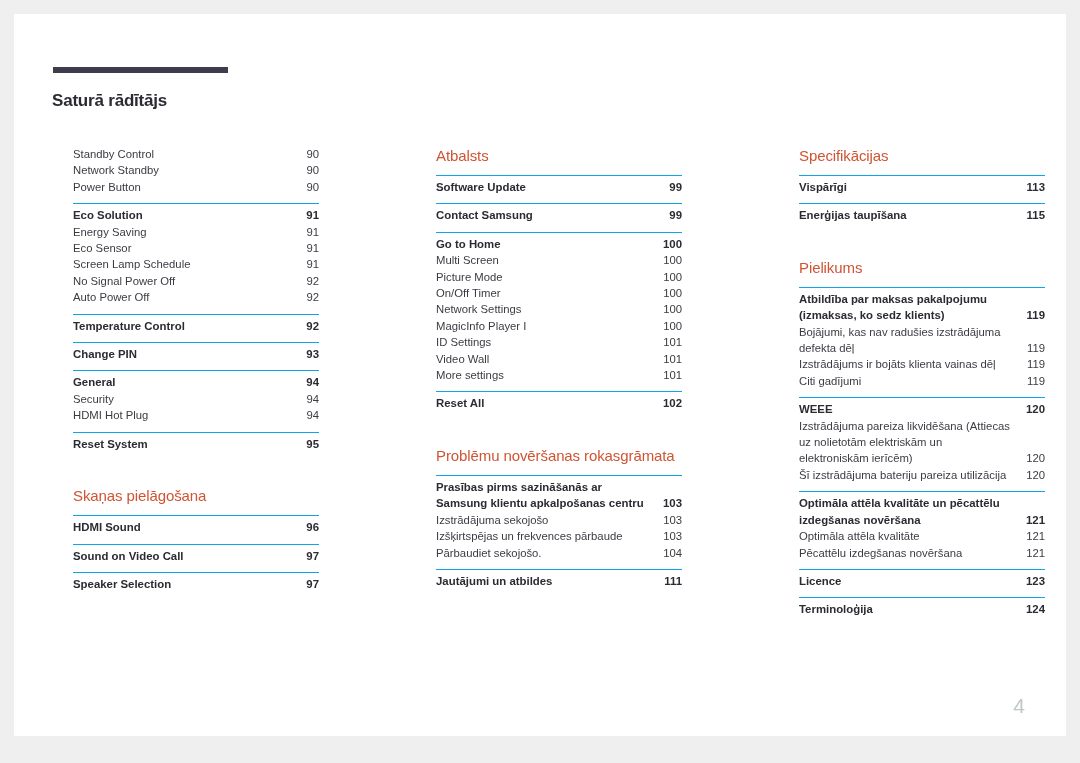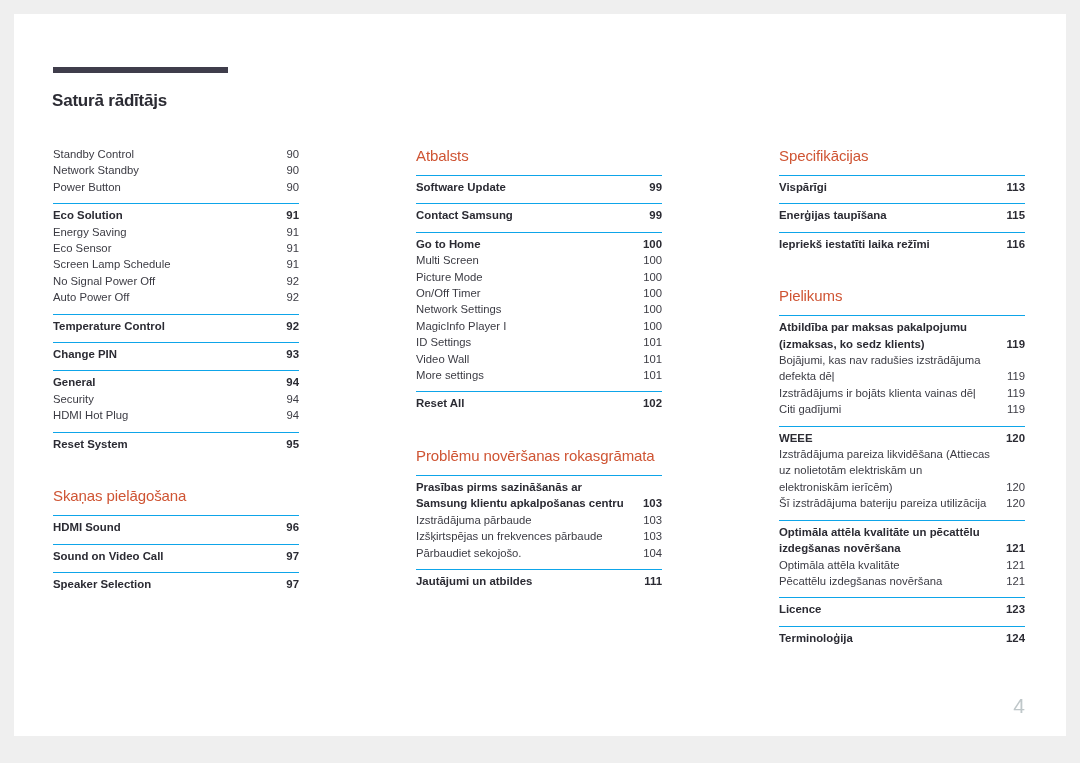--- a/index.html
+++ b/index.html
@@ -40,20 +40,21 @@
   }
   .columns {
     position: absolute;
     left: 0;
     top: 132px;
     width: 1052px;
   }
   .col {
     position: absolute;
     top: 0;
+    margin-left: 20px;
   }
   .col-1 { left: 39px;  width: 246px; }
   .col-2 { left: 402px; width: 246px; }
   .col-3 { left: 765px; width: 246px; }
 
   .section { width: 100%; }
 
   .section-heading {
     color: #cf5433;
     font-size: 15px;
@@ -288,21 +289,21 @@
           </div>
         </div>
         <div class="section spaced-top">
           <div class="section-heading">Problēmu novēršanas rokasgrāmata</div>
           <div class="group ruled first-ruled">
             <div class="entry bold multiline">
               <span class="label">Prasības pirms sazināšanās ar Samsung klientu apkalpošanas centru</span>
               <span class="pagenum">103</span>
             </div>
             <div class="entry">
-              <span class="label">Izstrādājuma pārbaude</span>
+              <span class="label">Izstrādājuma sekojošo</span>
               <span class="pagenum">103</span>
             </div>
             <div class="entry">
               <span class="label">Izšķirtspējas un frekvences pārbaude</span>
               <span class="pagenum">103</span>
             </div>
             <div class="entry">
               <span class="label">Pārbaudiet sekojošo.</span>
               <span class="pagenum">104</span>
             </div>
@@ -321,26 +322,20 @@
           <div class="group ruled first-ruled">
             <div class="entry bold">
               <span class="label">Vispārīgi</span>
               <span class="pagenum">113</span>
             </div>
           </div>
           <div class="group ruled">
             <div class="entry bold">
               <span class="label">Enerģijas taupīšana</span>
               <span class="pagenum">115</span>
-            </div>
-          </div>
-          <div class="group ruled">
-            <div class="entry bold">
-              <span class="label">Iepriekš iestatīti laika režīmi</span>
-              <span class="pagenum">116</span>
             </div>
           </div>
         </div>
         <div class="section spaced-top">
           <div class="section-heading">Pielikums</div>
           <div class="group ruled first-ruled">
             <div class="entry bold multiline">
               <span class="label">Atbildība par maksas pakalpojumu (izmaksas, ko sedz klients)</span>
               <span class="pagenum">119</span>
             </div>

